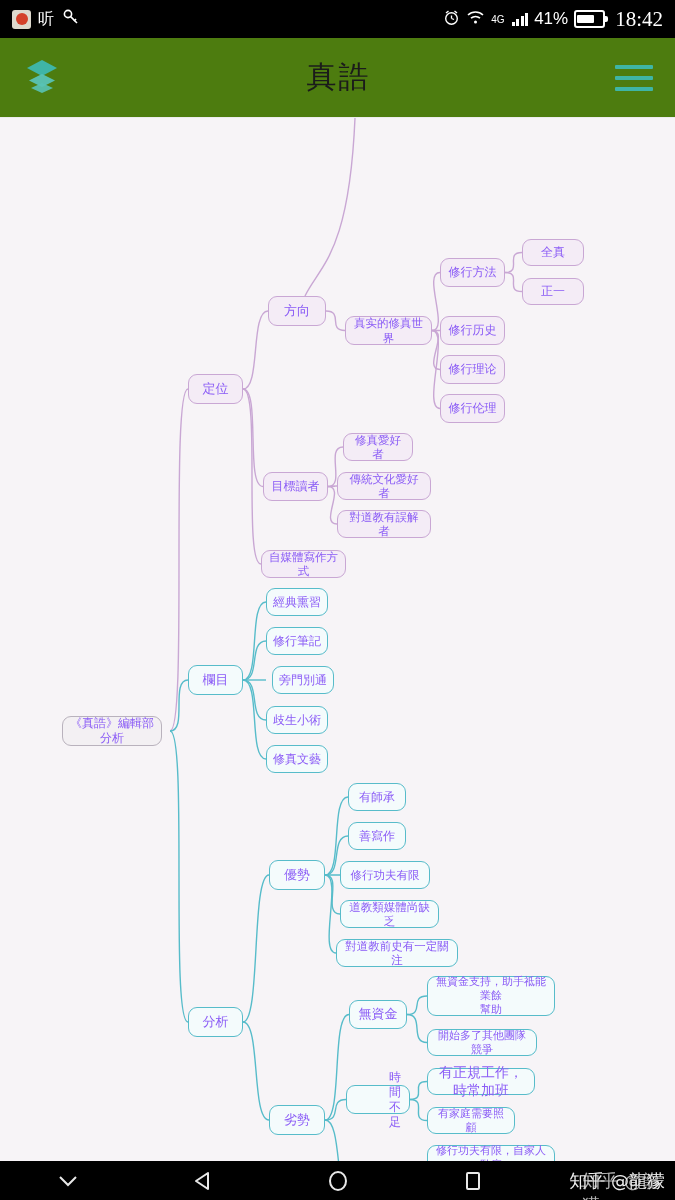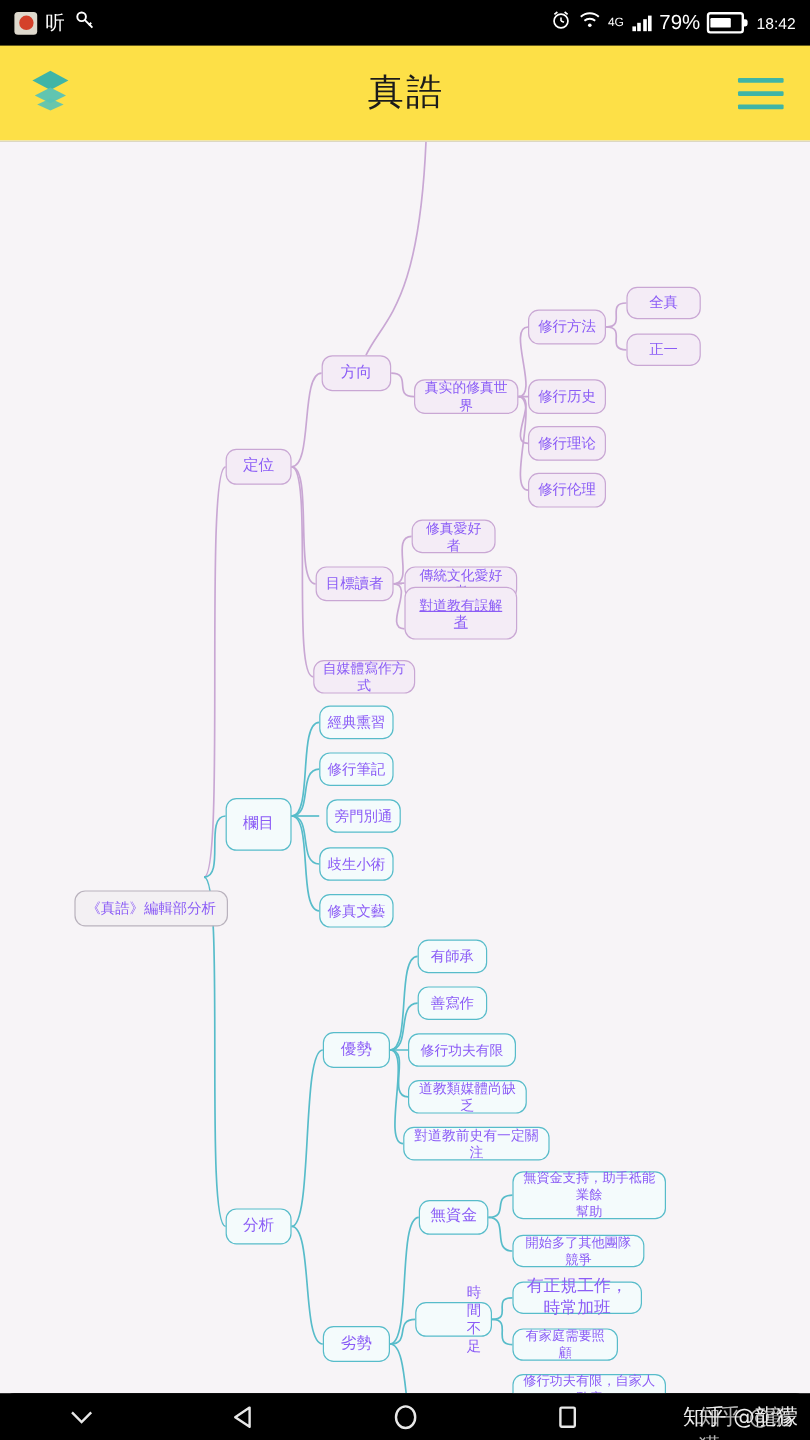--- a/index.html
+++ b/index.html
@@ -31,42 +31,42 @@
     background: #ded9cd;
     display: flex; align-items: center; justify-content: center;
   }
   .tomato-dot {
     width: 12px; height: 12px; border-radius: 50%;
     background: #d4412a;
   }
   .sb-text { font-size: 16px; letter-spacing: .5px; }
   .key-icon { display: block; }
   .sb-percent { font-size: 17px; }
-  .sb-clock { font-size: 13px; margin-left: 4px; }
+  .sb-clock { font-size: 21px; margin-left: 4px; font-family: Liberation Serif, serif; }
   .sig-bars { display: flex; align-items: flex-end; gap: 1.5px; height: 14px; }
   .sig-bars i { display: block; width: 3px; background: #fff; }
   .sig-bars i:nth-child(1){height:4px}
   .sig-bars i:nth-child(2){height:7px}
   .sig-bars i:nth-child(3){height:10px}
   .sig-bars i:nth-child(4){height:13px}
   .net-label { font-size: 10px; vertical-align: super; margin-right: 1px; }
   .battery {
     width: 27px; height: 14px; border: 2px solid #fff; border-radius: 3px;
     position: relative; display: flex; align-items: center;
   }
   .battery::after {
     content: ""; position: absolute; right: -5px; top: 4px;
     width: 3px; height: 6px; background: #fff; border-radius: 0 2px 2px 0;
   }
   .battery .fill { height: 8px; width: 17px; background: #fff; margin-left: 1px; border-radius: 1px; }
 
   
   #app-header {
     height: 80px;
-    background: #fde047;
+    background: #4d7c0f;
     display: flex; align-items: center;
     justify-content: space-between;
     padding: 0 22px;
     box-sizing: border-box;
     border-bottom: 1px solid #ececec;
   }
   #app-title {
     font-size: 30px; color: #1b1b1b; letter-spacing: 2px;
     font-family: "DejaVu Sans", "Liberation Sans", sans-serif;
   }
@@ -159,21 +159,21 @@
           <circle cx="9.5" cy="12" r="1.5" fill="#fff"></circle>
         </svg>
     </span>
     <span class="net-label">4G</span>
     <span class="sig-bars">
         <i></i>
         <i></i>
         <i></i>
         <i></i>
       </span>
-    <span class="sb-percent">79%</span>
+    <span class="sb-percent">41%</span>
     <span class="battery">
         <span class="fill"></span>
       </span>
     <span class="sb-clock">18:42</span>
   </div>
 </div>
 
 <div id="app-header">
   <span>
     <svg width="40" height="38" viewBox="0 0 40 38">
@@ -226,36 +226,36 @@
       <path d="M 407 896.5 C 425 896.5, 409 878, 427 878" fill="none" stroke="#57bcca" stroke-width="1.4"></path>
       <path d="M 407 896.5 C 425 896.5, 409 924.5, 427 924.5" fill="none" stroke="#57bcca" stroke-width="1.4"></path>
       <path d="M 410 981.5 C 428 981.5, 409 963.5, 427 963.5" fill="none" stroke="#57bcca" stroke-width="1.4"></path>
       <path d="M 410 981.5 C 428 981.5, 409 1002.5, 427 1002.5" fill="none" stroke="#57bcca" stroke-width="1.4"></path>
       <path d="M 408 1084.5 C 426 1084.5, 409 1047, 427 1047" fill="none" stroke="#57bcca" stroke-width="1.4"></path>
       <path d="M 408 1084.5 C 426 1084.5, 409 1091.5, 427 1091.5" fill="none" stroke="#57bcca" stroke-width="1.4"></path>
       <path d="M 408 1084.5 C 426 1084.5, 409 1130.5, 427 1130.5" fill="none" stroke="#57bcca" stroke-width="1.4"></path>
       <path d="M 305 178 C 319 148, 349 138, 355 0" fill="none" stroke="#c9a7d4" stroke-width="1.4"></path>
     </svg>
   <div id="node-layer">
-      <div class="node root" style="left: 62px; top: 624px; width: 128px; height: 30px; font-size: 12px;">《真誥》編輯部分析</div>
+      <div class="node root" style="left: 62px; top: 598px; width: 100px; height: 30px; font-size: 12px;">《真誥》編輯部分析</div>
       <div class="node purple" style="left: 188px; top: 256px; width: 55px; height: 30px; font-size: 13px;">定位</div>
       <div class="node purple" style="left: 268px; top: 178px; width: 58px; height: 30px; font-size: 13px;">方向</div>
       <div class="node purple" style="left: 345px; top: 198px; width: 87px; height: 29px; font-size: 11.5px;">真实的修真世界</div>
       <div class="node purple" style="left: 440px; top: 140px; width: 65px; height: 29px; font-size: 12px;">修行方法</div>
       <div class="node purple" style="left: 522px; top: 121px; width: 62px; height: 27px; font-size: 12px;">全真</div>
       <div class="node purple" style="left: 522px; top: 160px; width: 62px; height: 27px; font-size: 12px;">正一</div>
       <div class="node purple" style="left: 440px; top: 198px; width: 65px; height: 29px; font-size: 12px;">修行历史</div>
       <div class="node purple" style="left: 440px; top: 237px; width: 65px; height: 29px; font-size: 12px;">修行理论</div>
       <div class="node purple" style="left: 440px; top: 276px; width: 65px; height: 29px; font-size: 12px;">修行伦理</div>
       <div class="node purple" style="left: 263px; top: 354px; width: 65px; height: 29px; font-size: 12px;">目標讀者</div>
       <div class="node purple" style="left: 343px; top: 315px; width: 70px; height: 28px; font-size: 11.5px;">修真愛好者</div>
       <div class="node purple" style="left: 337px; top: 354px; width: 94px; height: 28px; font-size: 11.5px;">傳統文化愛好者</div>
-      <div class="node purple" style="left: 337px; top: 371px; width: 94px; height: 44px; font-size: 11.5px; text-decoration: underline;">對道教有誤解者</div>
+      <div class="node purple" style="left: 337px; top: 392px; width: 94px; height: 28px; font-size: 11.5px;">對道教有誤解者</div>
       <div class="node purple" style="left: 261px; top: 432px; width: 85px; height: 28px; font-size: 11.5px;">自媒體寫作方式</div>
-      <div class="node cyan" style="left: 188px; top: 547px; width: 55px; height: 44px; font-size: 13px;">欄目</div>
+      <div class="node cyan" style="left: 188px; top: 547px; width: 55px; height: 30px; font-size: 13px;">欄目</div>
       <div class="node cyan" style="left: 266px; top: 470px; width: 62px; height: 28px; font-size: 12px;">經典熏習</div>
       <div class="node cyan" style="left: 266px; top: 509px; width: 62px; height: 28px; font-size: 12px;">修行筆記</div>
       <div class="node cyan" style="left: 272px; top: 548px; width: 62px; height: 28px; font-size: 12px;">旁門別通</div>
       <div class="node cyan" style="left: 266px; top: 588px; width: 62px; height: 28px; font-size: 12px;">歧生小術</div>
       <div class="node cyan" style="left: 266px; top: 627px; width: 62px; height: 28px; font-size: 12px; font-family: Liberation Serif, serif;">修真文藝</div>
       <div class="node cyan" style="left: 188px; top: 889px; width: 55px; height: 30px; font-size: 13px;">分析</div>
       <div class="node cyan" style="left: 269px; top: 742px; width: 56px; height: 30px; font-size: 13px;">優勢</div>
       <div class="node cyan" style="left: 348px; top: 665px; width: 58px; height: 28px; font-size: 12px;">有師承</div>
       <div class="node cyan" style="left: 348px; top: 704px; width: 58px; height: 28px; font-size: 12px;">善寫作</div>
       <div class="node cyan" style="left: 340px; top: 743px; width: 90px; height: 28px; font-size: 11.5px;">修行功夫有限</div>

